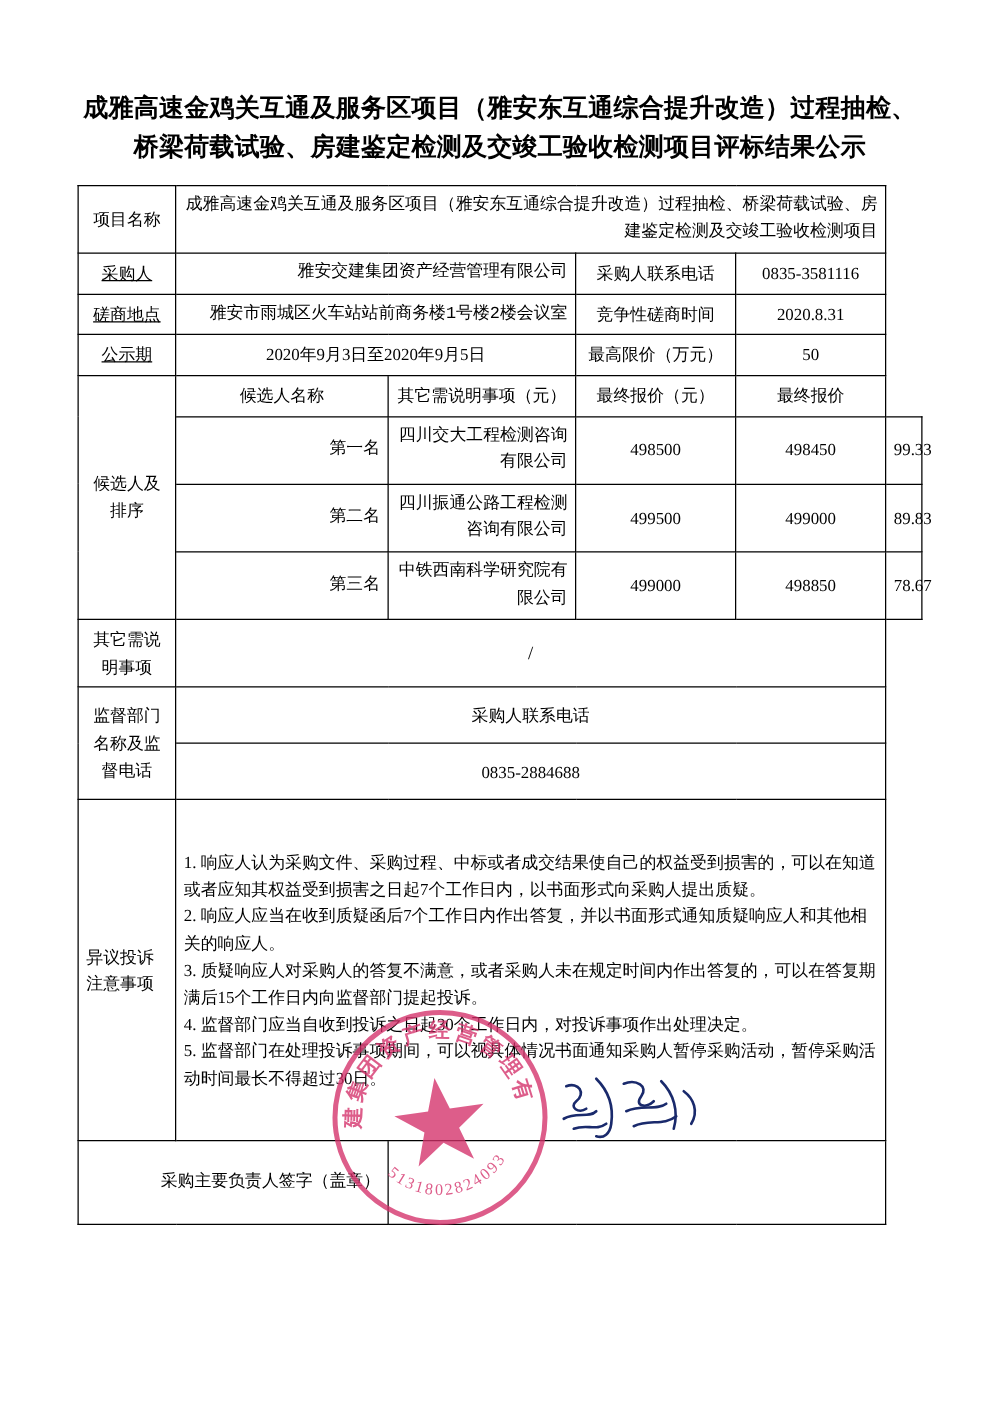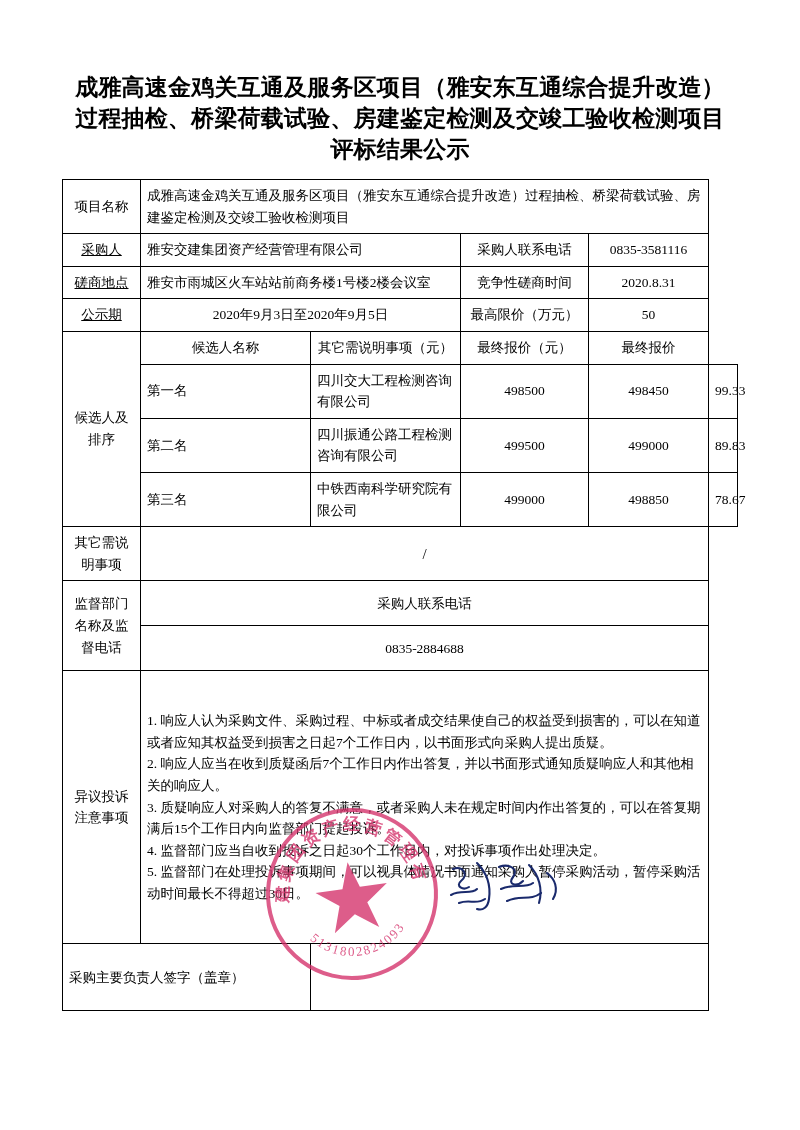--- a/index.html
+++ b/index.html
@@ -18,21 +18,21 @@
   .page {
     position: relative;
     width: 800px;
     height: 1130px;
     box-sizing: border-box;
     padding: 72px 62px 0 62px;
   }
   .doc-title {
     font-family: "Liberation Serif", "DejaVu Serif", serif;
     font-weight: bold;
-    font-size: 23px;
+    font-size: 20px;
     line-height: 31px;
     text-align: center;
     letter-spacing: 0.2px;
     margin: 0 0 14px 0;
     padding: 0 2px;
   }
   table.main {
     width: 100%;
     border-collapse: collapse;
     table-layout: fixed;
@@ -48,21 +48,21 @@
     text-align: center;
     white-space: nowrap;
     text-decoration: underline;
   }
   .lbl-wrap {
     text-align: center;
     line-height: 1.55;
     margin-left: 36px;
   }
   .ctr { text-align: center; }
-  .lft { text-align: left; }
+  .lft { text-align: right; font-family: Liberation Mono, monospace; }
   .cellpad { padding-left: 8px; }
   .proj-name {
     line-height: 1.7;
     padding: 6px 8px;
   }
   .notice {
     text-align: left;
     line-height: 1.95;
     padding: 10px 14px 10px 12px;
     font-size: 13.5px;
@@ -70,21 +70,21 @@
   .notice p { margin: 0; }
   .slash {
     text-align: center;
     font-size: 15px;
   }
   .sign-row td {
     height: 56px;
   }
   .tall-notice { height: 262px; vertical-align: top; }
   .vert-lbl {
-    text-align: center;
+    text-align: left;
     line-height: 1.6;
   }
   
   .seal {
     position: absolute;
     left: 258px;
     top: 800px;
     width: 188px;
     height: 188px;
     pointer-events: none;

